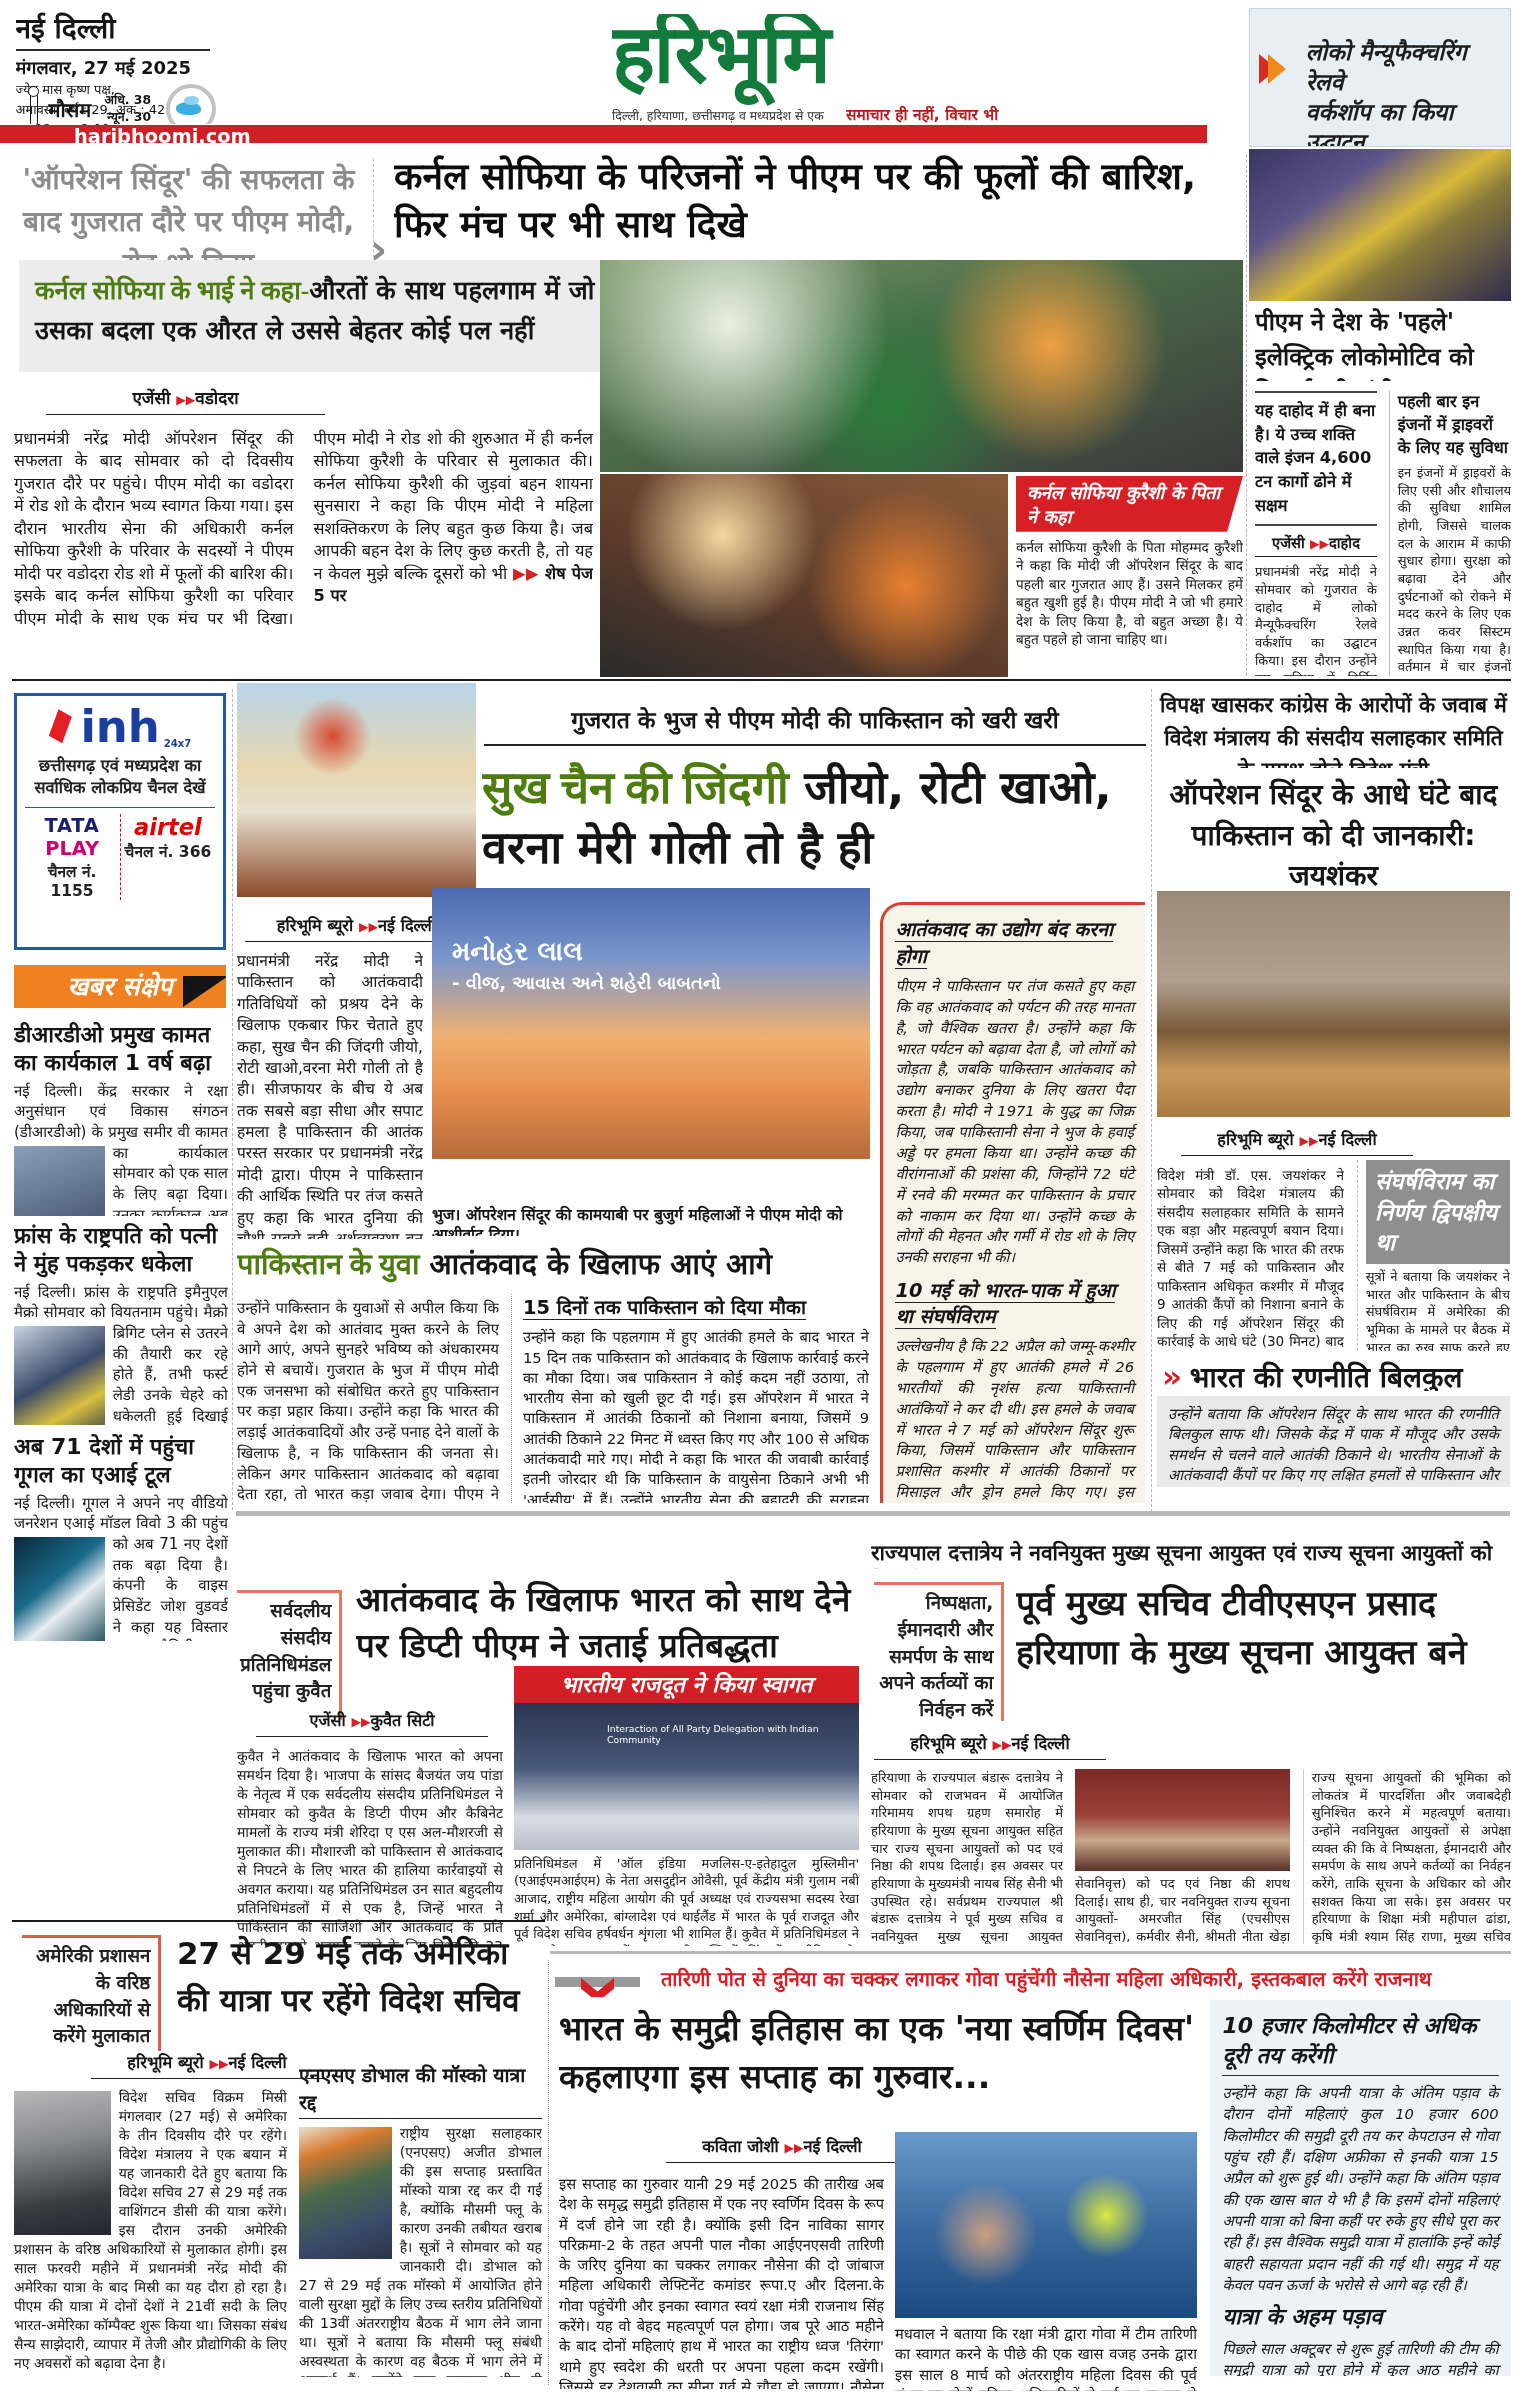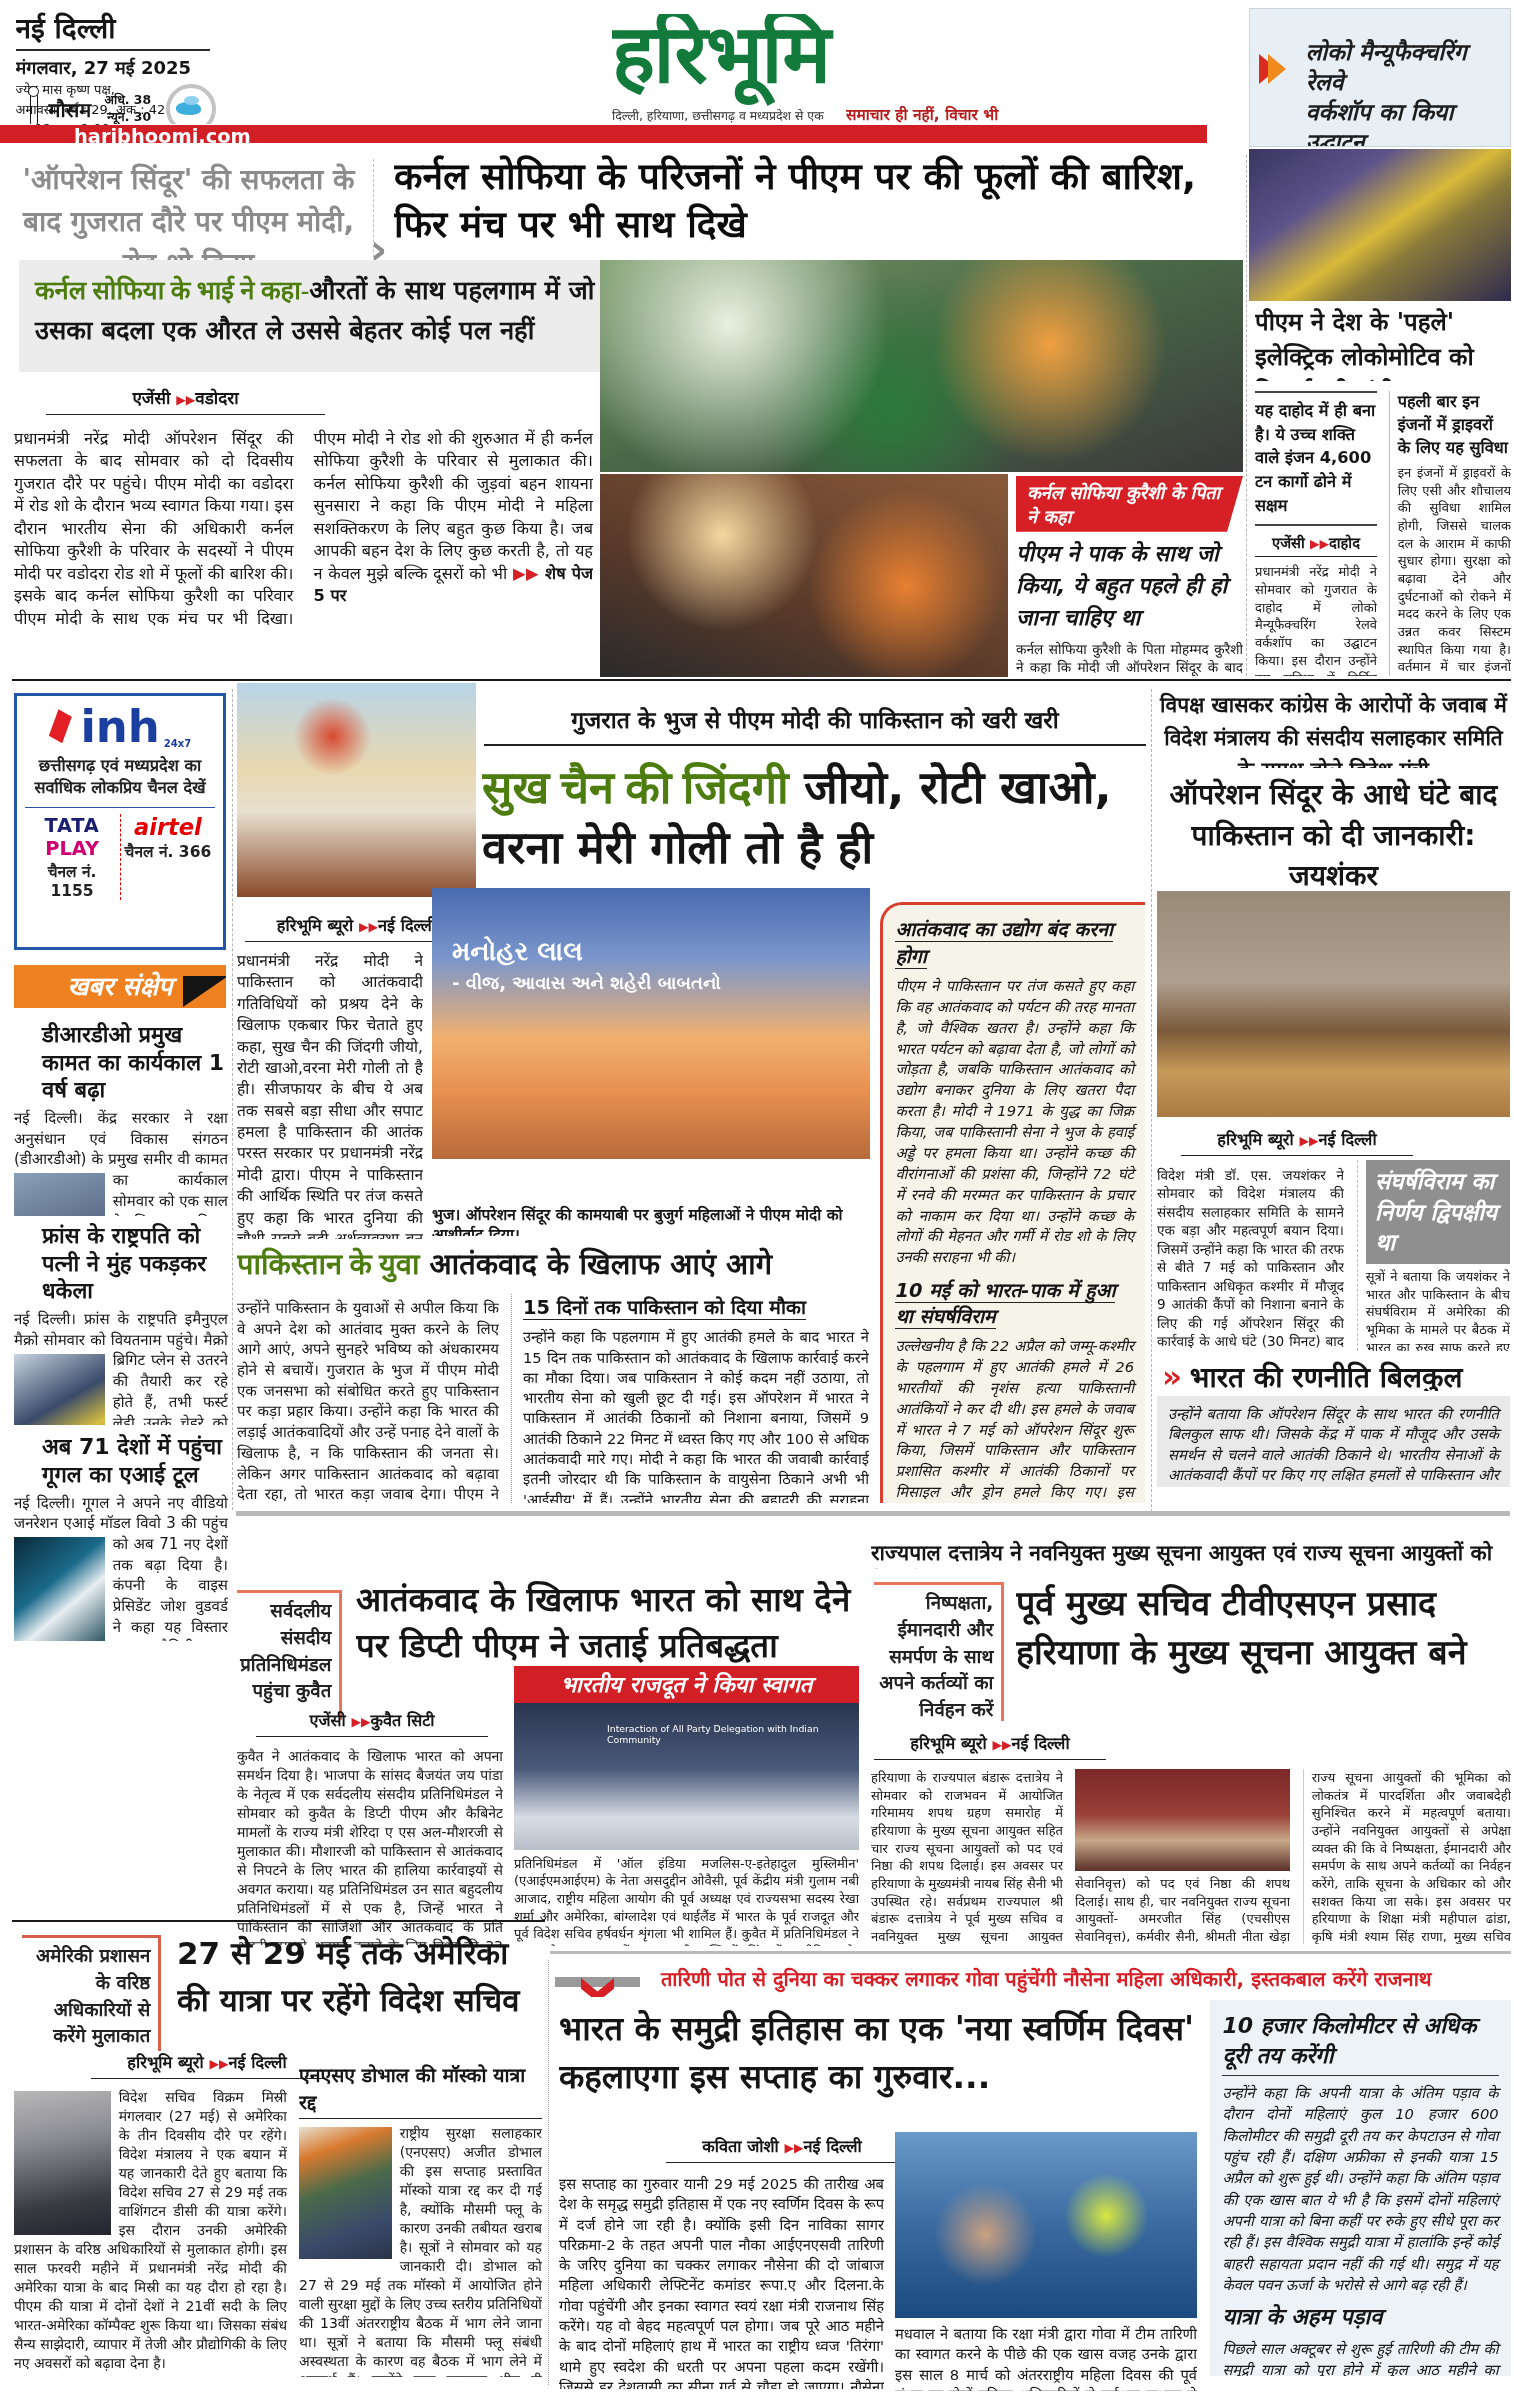--- a/index.html
+++ b/index.html
@@ -61,21 +61,21 @@
   .inh-word{font-size:45px;font-weight:bold;color:#1a3f9e;line-height:1;vertical-align:middle;}
   .inh-badge{font-size:10px;font-weight:bold;color:#1a3f9e;vertical-align:bottom;}
   .inh-line{font-size:16.3px;font-weight:bold;color:#222;line-height:1.35;}
   .tata{font-size:19.4px;font-weight:bold;color:#1a1f71;letter-spacing:0.8px;}
   .play{font-size:19.4px;font-weight:bold;color:#cf0072;}
   .airtel{font-size:22.5px;font-weight:bold;color:#e40000;font-style:italic;}
   .chname{font-size:15.5px;font-weight:bold;color:#222;}
   .ribbon{background:#ef8120;position:relative;}
   .ribbon span{color:#fff;font-weight:bold;font-style:italic;font-size:25.6px;line-height:42px;display:block;text-align:center;}
   .fold{position:absolute;right:-1.5px;top:11px;width:0;height:0;border-top:31px solid #141414;border-right:45px solid transparent;}
-  .brief-title{font-size:22px;font-weight:bold;line-height:1.25;margin-bottom:4.6px;margin-left:28px;}
+  .brief-title{font-size:22px;font-weight:bold;line-height:1.25;margin-bottom:4.6px;}
   .brief-photo{float:left;width:91px;height:116px;margin:3.1px 7.7px 3.1px 0;}
 
   
   .bhuj-kick{font-size:23px;font-weight:bold;text-align:center;border-bottom:2.3px solid #222;padding-bottom:6.2px;}
   .bhuj-head{font-size:45px;font-weight:bold;line-height:1.32;}
   .subhead{font-size:29px;font-weight:bold;}
   .colhead{font-size:19.4px;font-weight:bold;border-bottom:1.5px solid #222;display:inline;line-height:1.4;}
   .redbox{background:#f6f3e9;border-left:3.1px solid #d8402f;border-top:3.1px solid #d8402f;border-radius:22px 0 0 0;padding:12.4px 11px 7.7px 12.4px;}
   .redbox .bh{font-size:19.4px;font-weight:bold;font-style:italic;line-height:1.35;border-bottom:1.5px solid #222;display:inline;}
   .redbox .bb{font-size:14.7px;font-style:italic;line-height:1.42;margin-top:6.2px;text-align:justify;}
@@ -161,21 +161,20 @@
   </div>
   <div class="abs body-txt just" style="left:14px;top:428px;width:579px;height:248px;column-count:2;column-gap:20px;font-size:16.3px;">
     <span>प्रधानमंत्री नरेंद्र मोदी ऑपरेशन सिंदूर की सफलता के बाद सोमवार को दो दिवसीय गुजरात दौरे पर पहुंचे। पीएम मोदी का वडोदरा में रोड शो के दौरान भव्य स्वागत किया गया। इस दौरान भारतीय सेना की अधिकारी कर्नल सोफिया कुरैशी के परिवार के सदस्यों ने पीएम मोदी पर वडोदरा रोड शो में फूलों की बारिश की। इसके बाद कर्नल सोफिया कुरैशी का परिवार पीएम मोदी के साथ एक मंच पर भी दिखा। पीएम मोदी ने रोड शो की शुरुआत में ही कर्नल सोफिया कुरैशी के परिवार से मुलाकात की। कर्नल सोफिया कुरैशी की जुड़वां बहन शायना सुनसारा ने कहा कि पीएम मोदी ने महिला सशक्तिकरण के लिए बहुत कुछ किया है। जब आपकी बहन देश के लिए कुछ करती है, तो यह न केवल मुझे बल्कि दूसरों को भी </span><span class="jump"><span class="sep">▶▶</span> <span>शेष पेज 5 पर</span></span>
   </div>
 
   <div class="abs photo" style="left:600px;top:260px;width:643px;height:212px;background:radial-gradient(circle at 20% 30%,#e8f0e0 0%,transparent 30%),radial-gradient(circle at 70% 40%,#f0a040 0%,transparent 25%),radial-gradient(circle at 45% 70%,#2a7a3a 0%,transparent 35%),linear-gradient(160deg,#7a9a6a 0%,#4a6a48 45%,#3a3a3a 100%);"></div>
   <div class="abs photo" style="left:600px;top:474px;width:408px;height:203px;background:radial-gradient(circle at 30% 30%,#f5d8a0 0%,transparent 30%),radial-gradient(circle at 75% 55%,#e88030 0%,transparent 30%),linear-gradient(200deg,#8a5a3a 0%,#5a3a2a 60%,#2a2a2a 100%);"></div>
 
   <div class="abs" style="left:1016px;top:476px;width:227px;height:201px;">
     <div class="redlabel">कर्नल सोफिया कुरैशी के पिता ने कहा</div>
-    <div class="quote-lg" style="margin-top:6.2px;">पीएम ने पाक के साथ जो किया, ये बहुत पहले ही हो जाना चाहिए था</div>
     <div class="body-sm just" style="margin-top:6.2px;font-size:13.6px;">कर्नल सोफिया कुरैशी के पिता मोहम्मद कुरैशी ने कहा कि मोदी जी ऑपरेशन सिंदूर के बाद पहली बार गुजरात आए हैं। उसने मिलकर हमें बहुत खुशी हुई है। पीएम मोदी ने जो भी हमारे देश के लिए किया है, वो बहुत अच्छा है। ये बहुत पहले हो जाना चाहिए था।</div>
   </div>
 
   <div class="abs vline-dash" style="left:1246px;top:155px;height:521px;"></div>
   <div class="abs bold" style="left:1255px;top:305px;width:256px;height:76px;font-size:24px;line-height:1.45;">पीएम ने देश के 'पहले' इलेक्ट्रिक लोकोमोटिव को दिखाई हरी झंडी</div>
   <div class="abs" style="left:1255px;top:391px;width:122px;height:285px;">
     <div class="hl-box">यह दाहोद में ही बना है। ये उच्च शक्ति वाले इंजन 4,600 टन कार्गो ढोने में सक्षम</div>
     <div class="byline center" style="font-size:14.7px;margin-top:6.2px;">
       <span>एजेंसी</span> <span class="sep">▶▶</span><span>दाहोद</span>
     </div>

